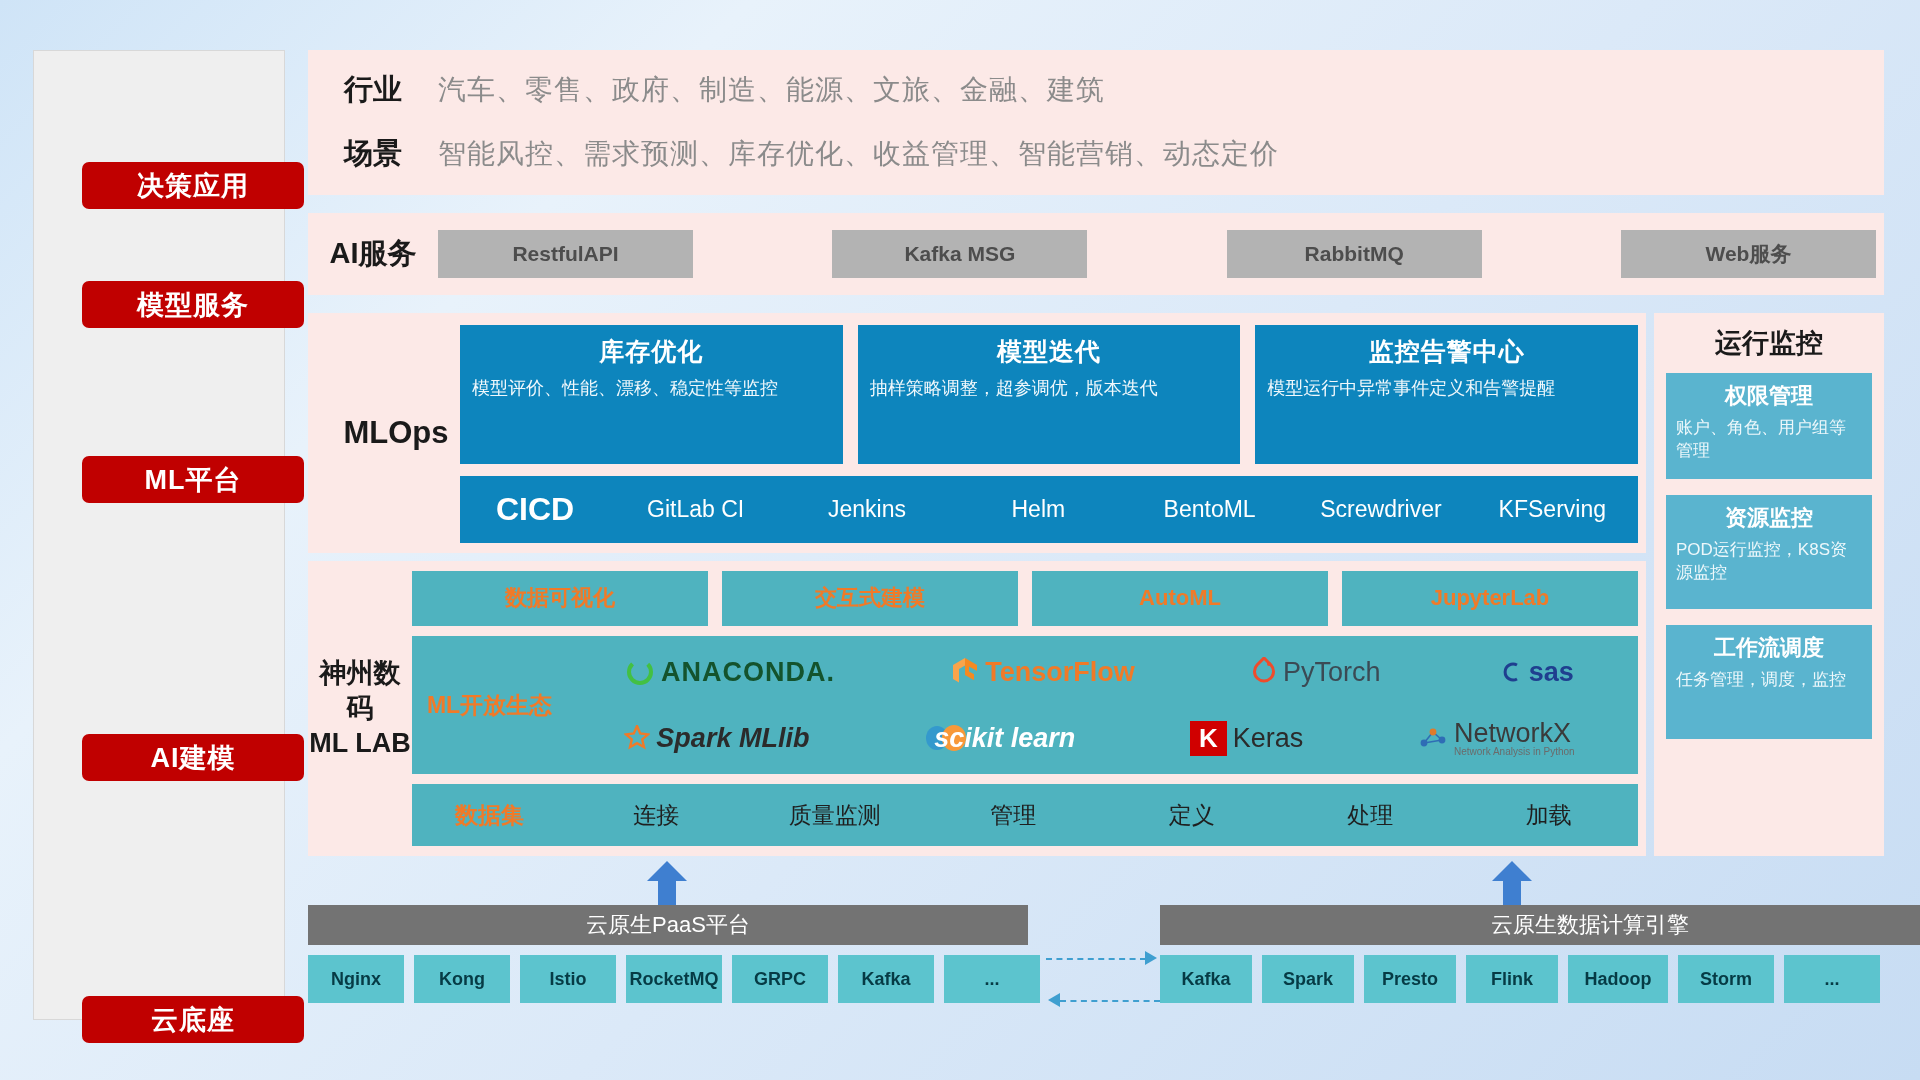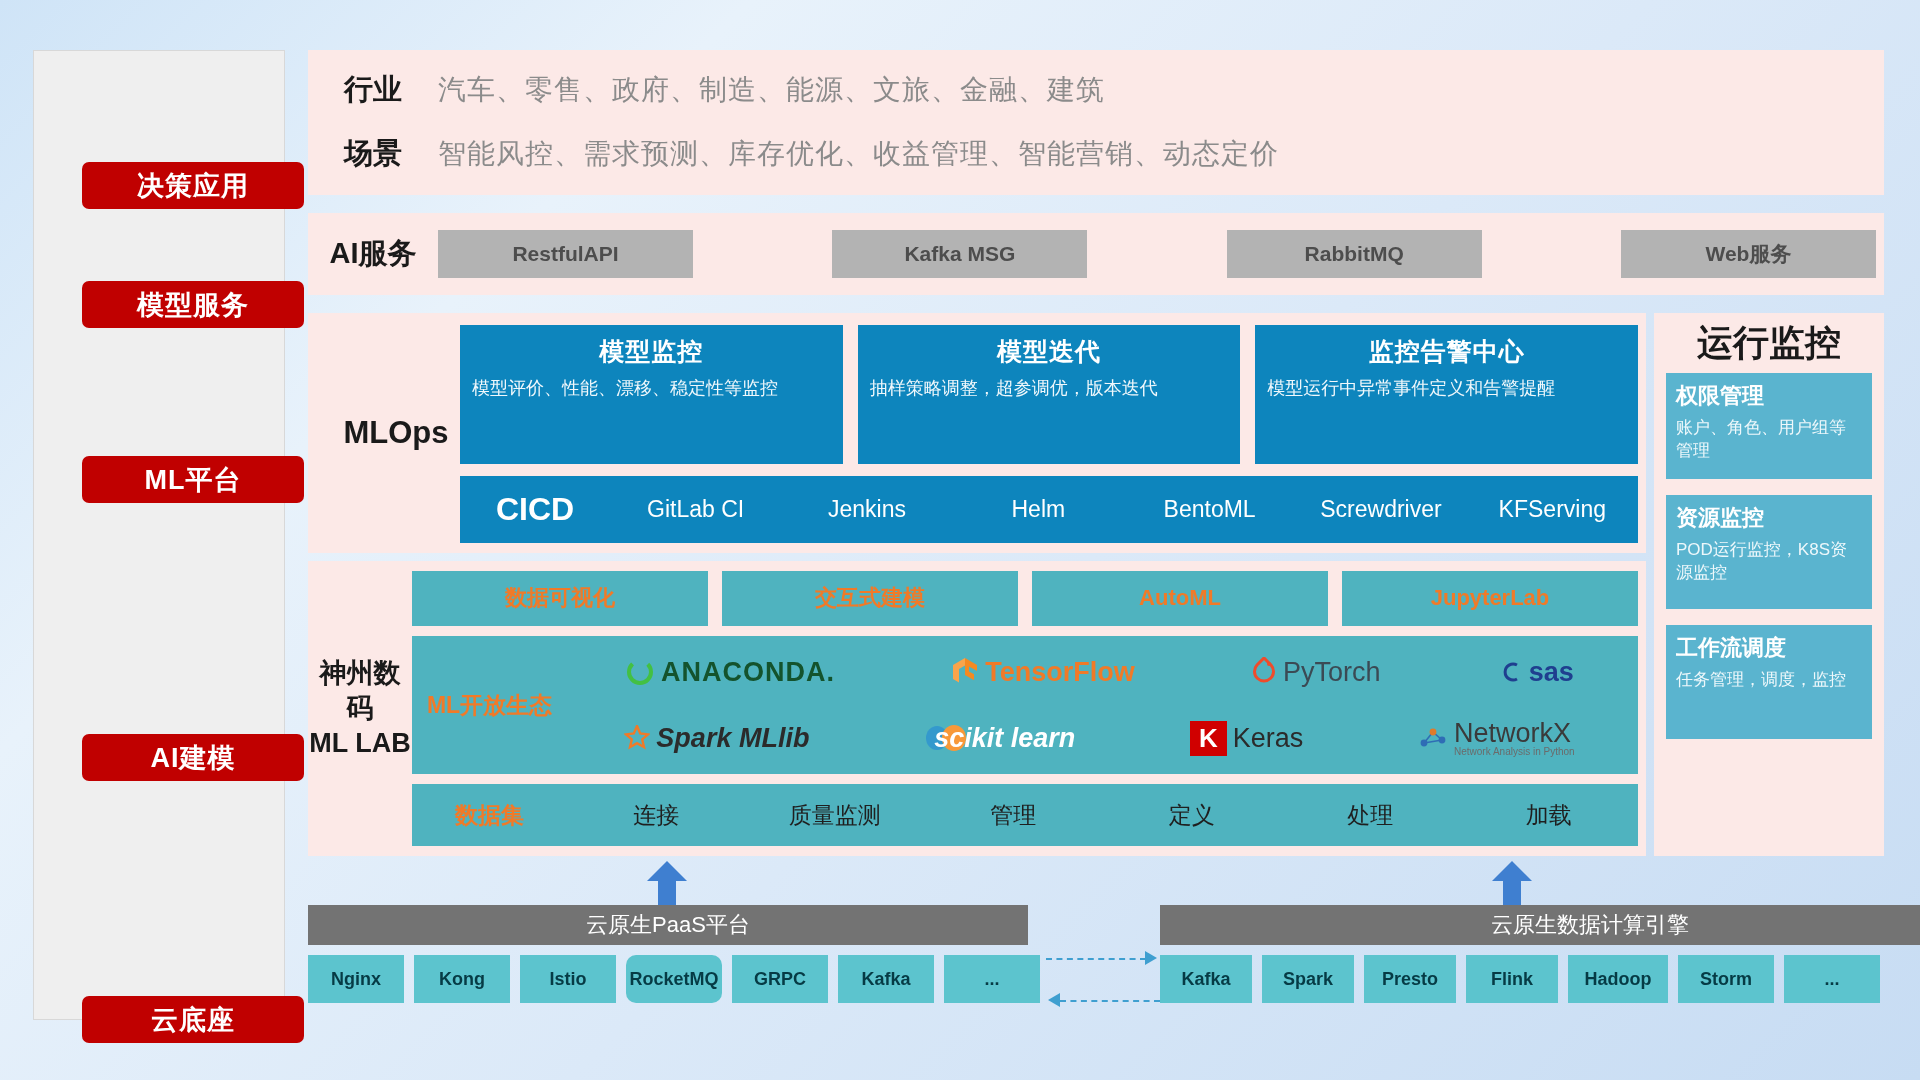--- a/index.html
+++ b/index.html
@@ -79,23 +79,23 @@
   .logo{display:flex;align-items:center;gap:6px;white-space:nowrap;}
   .logo .txt{font-size:27px;}
   .ds{margin-top:10px;height:62px;background:#4fb3bf;display:flex;align-items:center;}
   .ds .ds-lbl{width:155px;flex:none;text-align:center;color:#f07a28;font-weight:bold;font-size:23px;}
   .ds .steps{flex:1;display:flex;}
   .ds .steps span{flex:1;text-align:center;font-size:23px;color:#1f1f1f;}
 
   
   .rpanel{position:absolute;left:1654px;top:313px;width:230px;height:543px;background:#fce9e7;}
   .rpanel .rtitle{height:60px;display:flex;align-items:center;justify-content:center;
-    font-weight:bold;font-size:36px;color:#1a1a1a;}
+    font-weight:bold;font-size:27px;color:#1a1a1a;}
   .rcard{margin:0 12px 16px;background:#5ab4cf;color:#fff;padding:8px 10px 10px;box-sizing:border-box;}
-  .rcard h5{margin:0 0 6px;font-size:22px;text-align:left;font-weight:bold;}
+  .rcard h5{margin:0 0 6px;font-size:22px;text-align:center;font-weight:bold;}
   .rcard p{margin:0;font-size:17px;line-height:1.35;color:#eef8fb;}
 
   
   .cf-head{
     position:absolute;height:40px;background:#737373;color:#fff;
     display:flex;align-items:center;justify-content:center;font-size:22px;
   }
   .cf-left-head{left:308px;top:905px;width:720px;}
   .cf-right-head{left:1160px;top:905px;width:860px;}
   .cf-row{position:absolute;top:955px;display:flex;gap:10px;}
@@ -146,21 +146,21 @@
       <div class="svc">RabbitMQ</div>
       <div class="svc">Web服务</div>
     </div>
   </div>
 
   <div class="band band3">
     <div class="lbl">MLOps</div>
     <div class="mlops-col">
       <div class="mlops-top">
         <div class="mlops-card">
-          <h4>模型监控</h4>
+          <h4>库存优化</h4>
           <p>模型评价、性能、漂移、稳定性等监控</p>
         </div>
         <div class="mlops-card">
           <h4>模型迭代</h4>
           <p>抽样策略调整，超参调优，版本迭代</p>
         </div>
         <div class="mlops-card">
           <h4>监控告警中心</h4>
           <p>模型运行中异常事件定义和告警提醒</p>
         </div>
@@ -305,21 +305,21 @@
   <div class="dash" style="left:1060px;top:1000px;width:100px;"></div>
   <div class="dash-arrow" style="left:1048px;top:993px;border-right:12px solid #3f9fd0;border-top:7px solid transparent;border-bottom:7px solid transparent;"></div>
 
   <div class="cf-head cf-left-head">云原生PaaS平台</div>
   <div class="cf-head cf-right-head">云原生数据计算引擎</div>
 
   <div class="cf-row cf-left-row">
     <div class="cf-chip" style="width:96px;">Nginx</div>
     <div class="cf-chip" style="width:96px;">Kong</div>
     <div class="cf-chip" style="width:96px;">Istio</div>
-    <div class="cf-chip" style="width:96px;border-radius:10px;">RocketMQ</div>
+    <div class="cf-chip" style="width:96px;">RocketMQ</div>
     <div class="cf-chip" style="width:96px;">GRPC</div>
     <div class="cf-chip" style="width:96px;">Kafka</div>
     <div class="cf-chip" style="width:96px;">...</div>
   </div>
 
   <div class="cf-row cf-right-row">
     <div class="cf-chip" style="width:92px;">Kafka</div>
     <div class="cf-chip" style="width:92px;">Spark</div>
     <div class="cf-chip" style="width:92px;">Presto</div>
     <div class="cf-chip" style="width:92px;">Flink</div>

